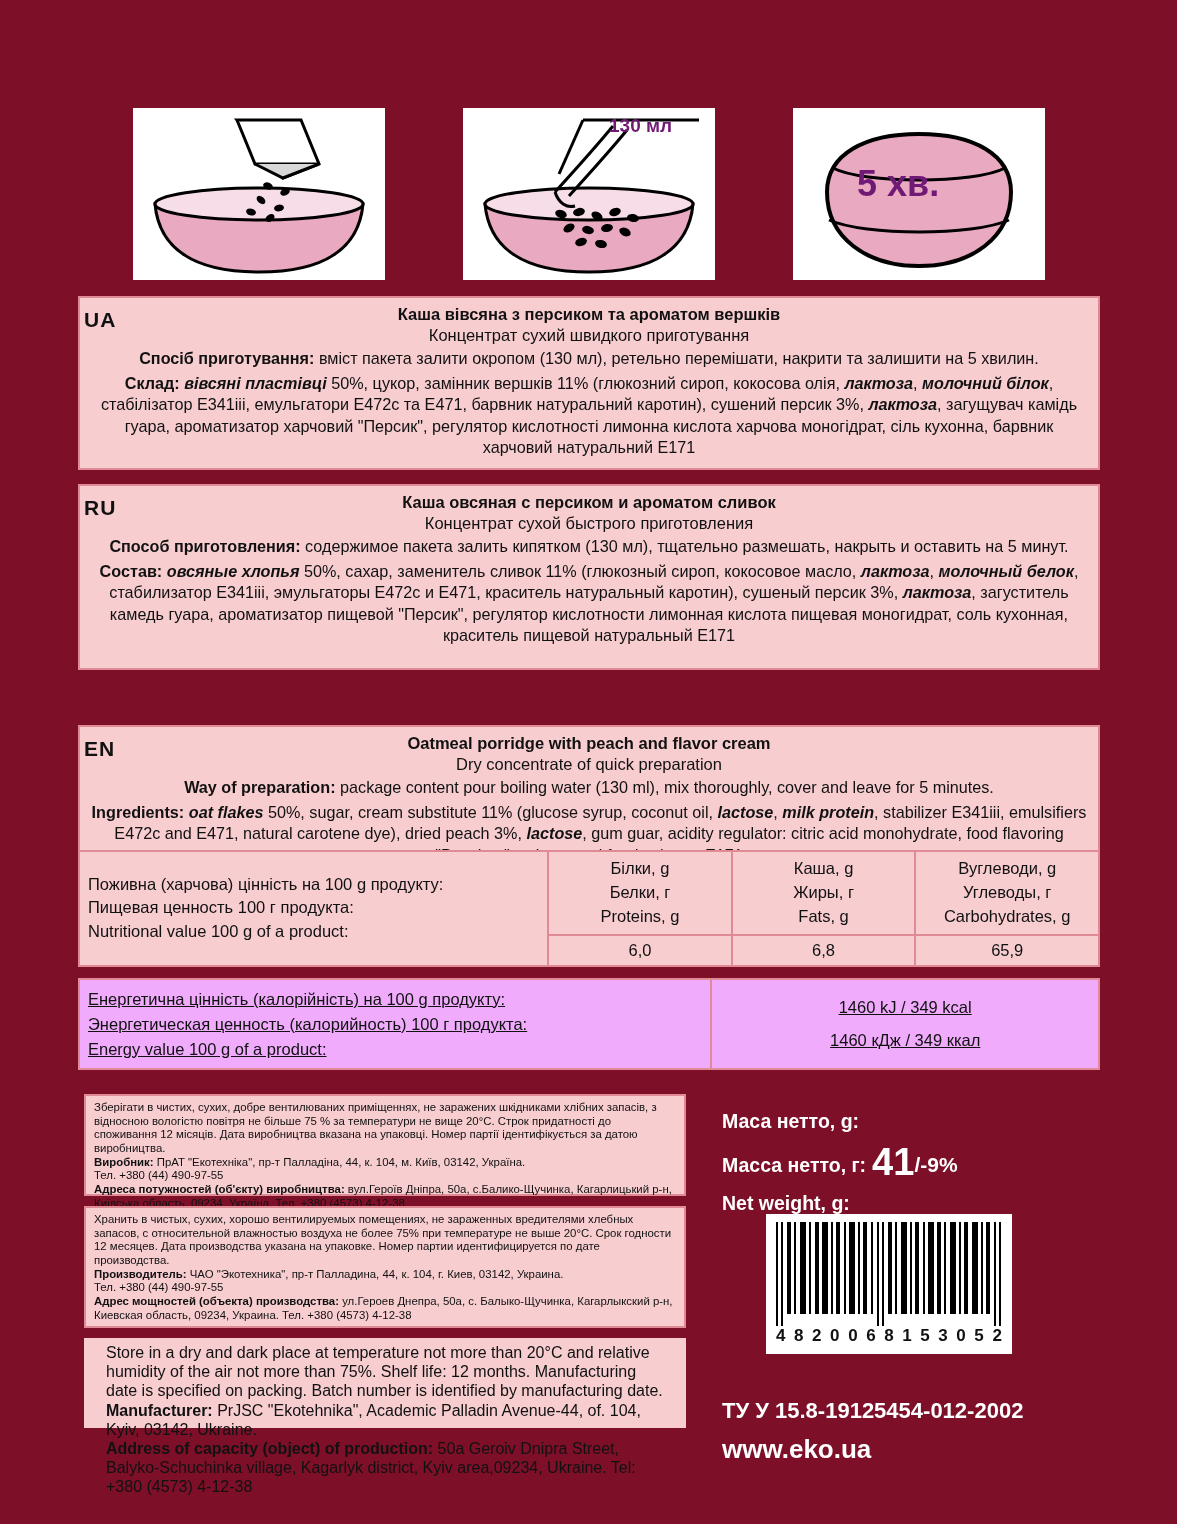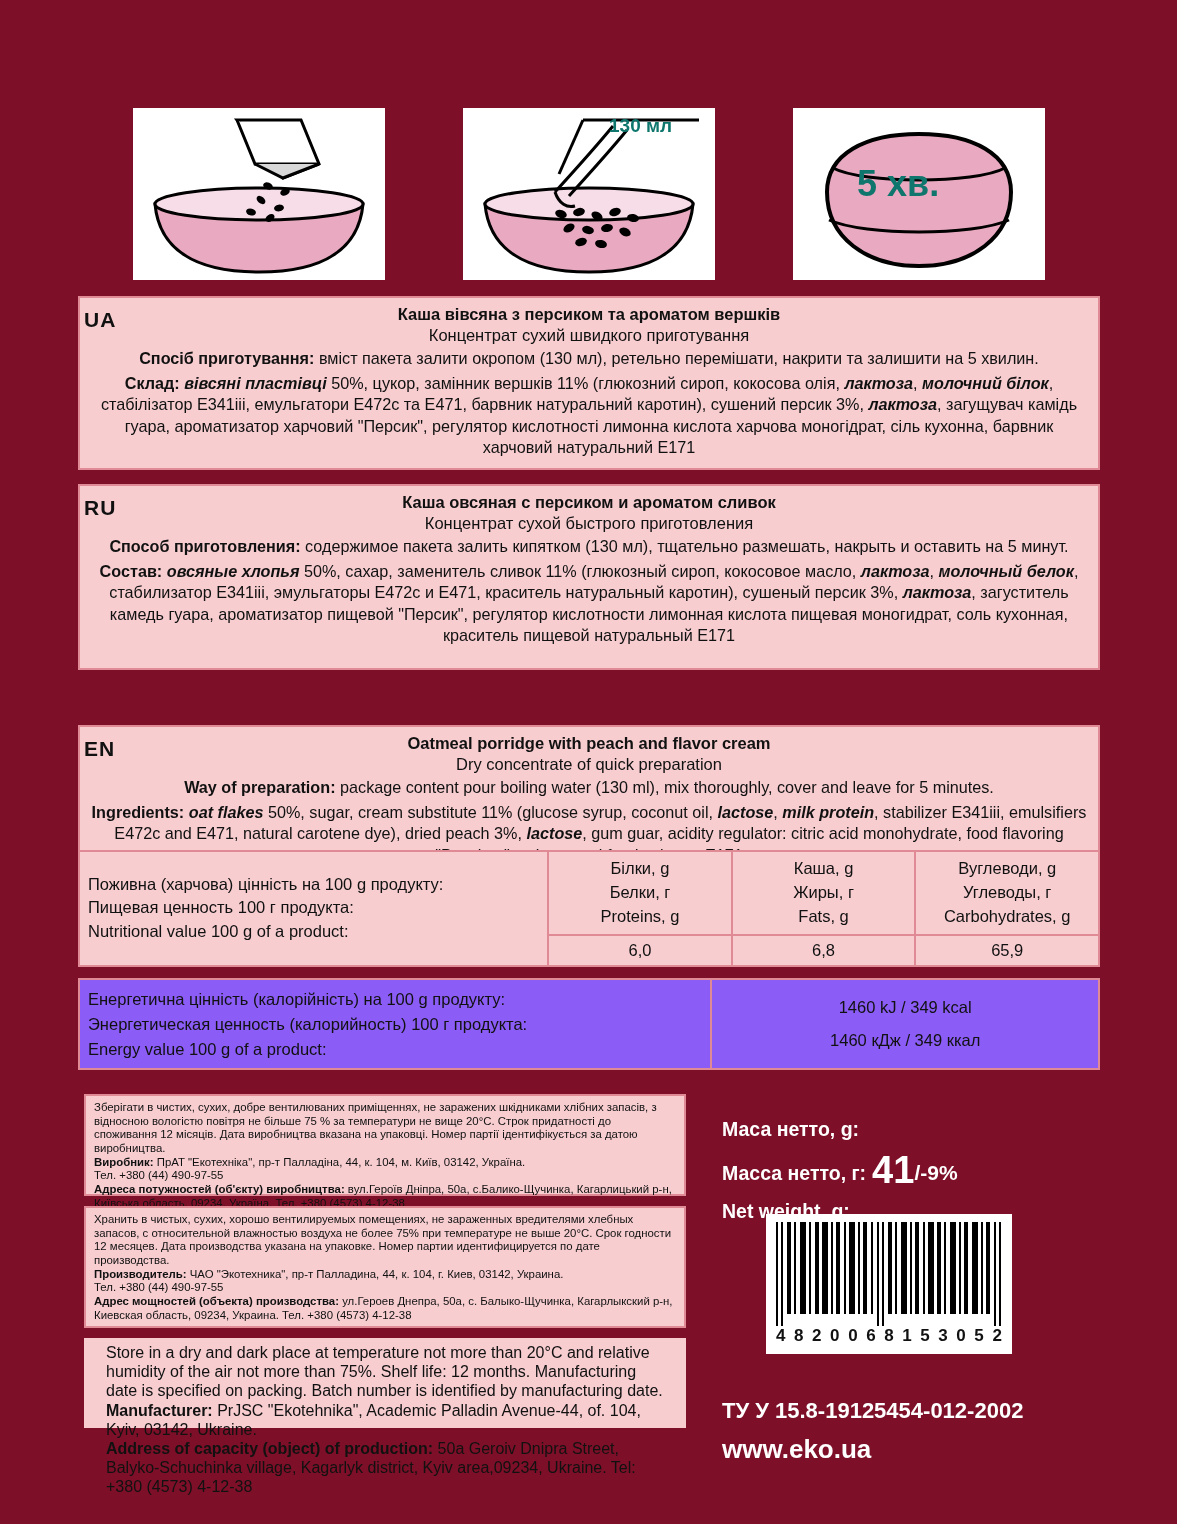--- a/index.html
+++ b/index.html
@@ -25,21 +25,21 @@
   }
   .picto {
     width: 252px; height: 172px;
     background: #ffffff;
     position: relative;
   }
   .picto svg { position: absolute; left: 0; top: 0; }
   .picto-label {
     position: absolute;
     font-weight: bold;
-    color: #0f766e;
+    color: #701a75;
   }
 
   
   .panel {
     position: absolute;
     background: #f7cdd0;
     border: 2px solid #e08a95;
     padding: 6px 10px 10px 10px;
   }
   .lang-tag {
@@ -97,22 +97,23 @@
   .nut-val { text-align: center; font-size: 17px; padding: 6px 0; }
 
   .energy-wrap {
     position: absolute;
     left: 78px; top: 978px;
     width: 1022px;
   }
   .energy-table {
     width: 100%;
     border-collapse: collapse;
-    background: #8b5cf6;
+    background: #f0abfc;
     table-layout: fixed;
+    text-decoration: underline;
   }
   .energy-table td {
     border: 2px solid #e08a95;
     padding: 7px 8px;
     font-size: 16.5px;
     vertical-align: middle;
   }
   .energy-label { text-align: left; line-height: 1.5; }
   .energy-val { text-align: center; line-height: 2.0; font-size: 16.5px; }
 
@@ -130,21 +131,20 @@
   .store-box b { font-weight: bold; }
 
   
   .weight-block {
     position: absolute;
     left: 722px; top: 1108px;
     color: #ffffff;
     font-size: 19.5px;
     font-weight: bold;
     line-height: 1.42;
-    margin-top: 8px;
   }
   .weight-block .rowline { white-space: nowrap; }
   .weight-num {
     font-size: 38px;
     font-weight: bold;
     vertical-align: -3px;
     padding-left: 6px;
   }
   .weight-pct {
     font-size: 21px;

